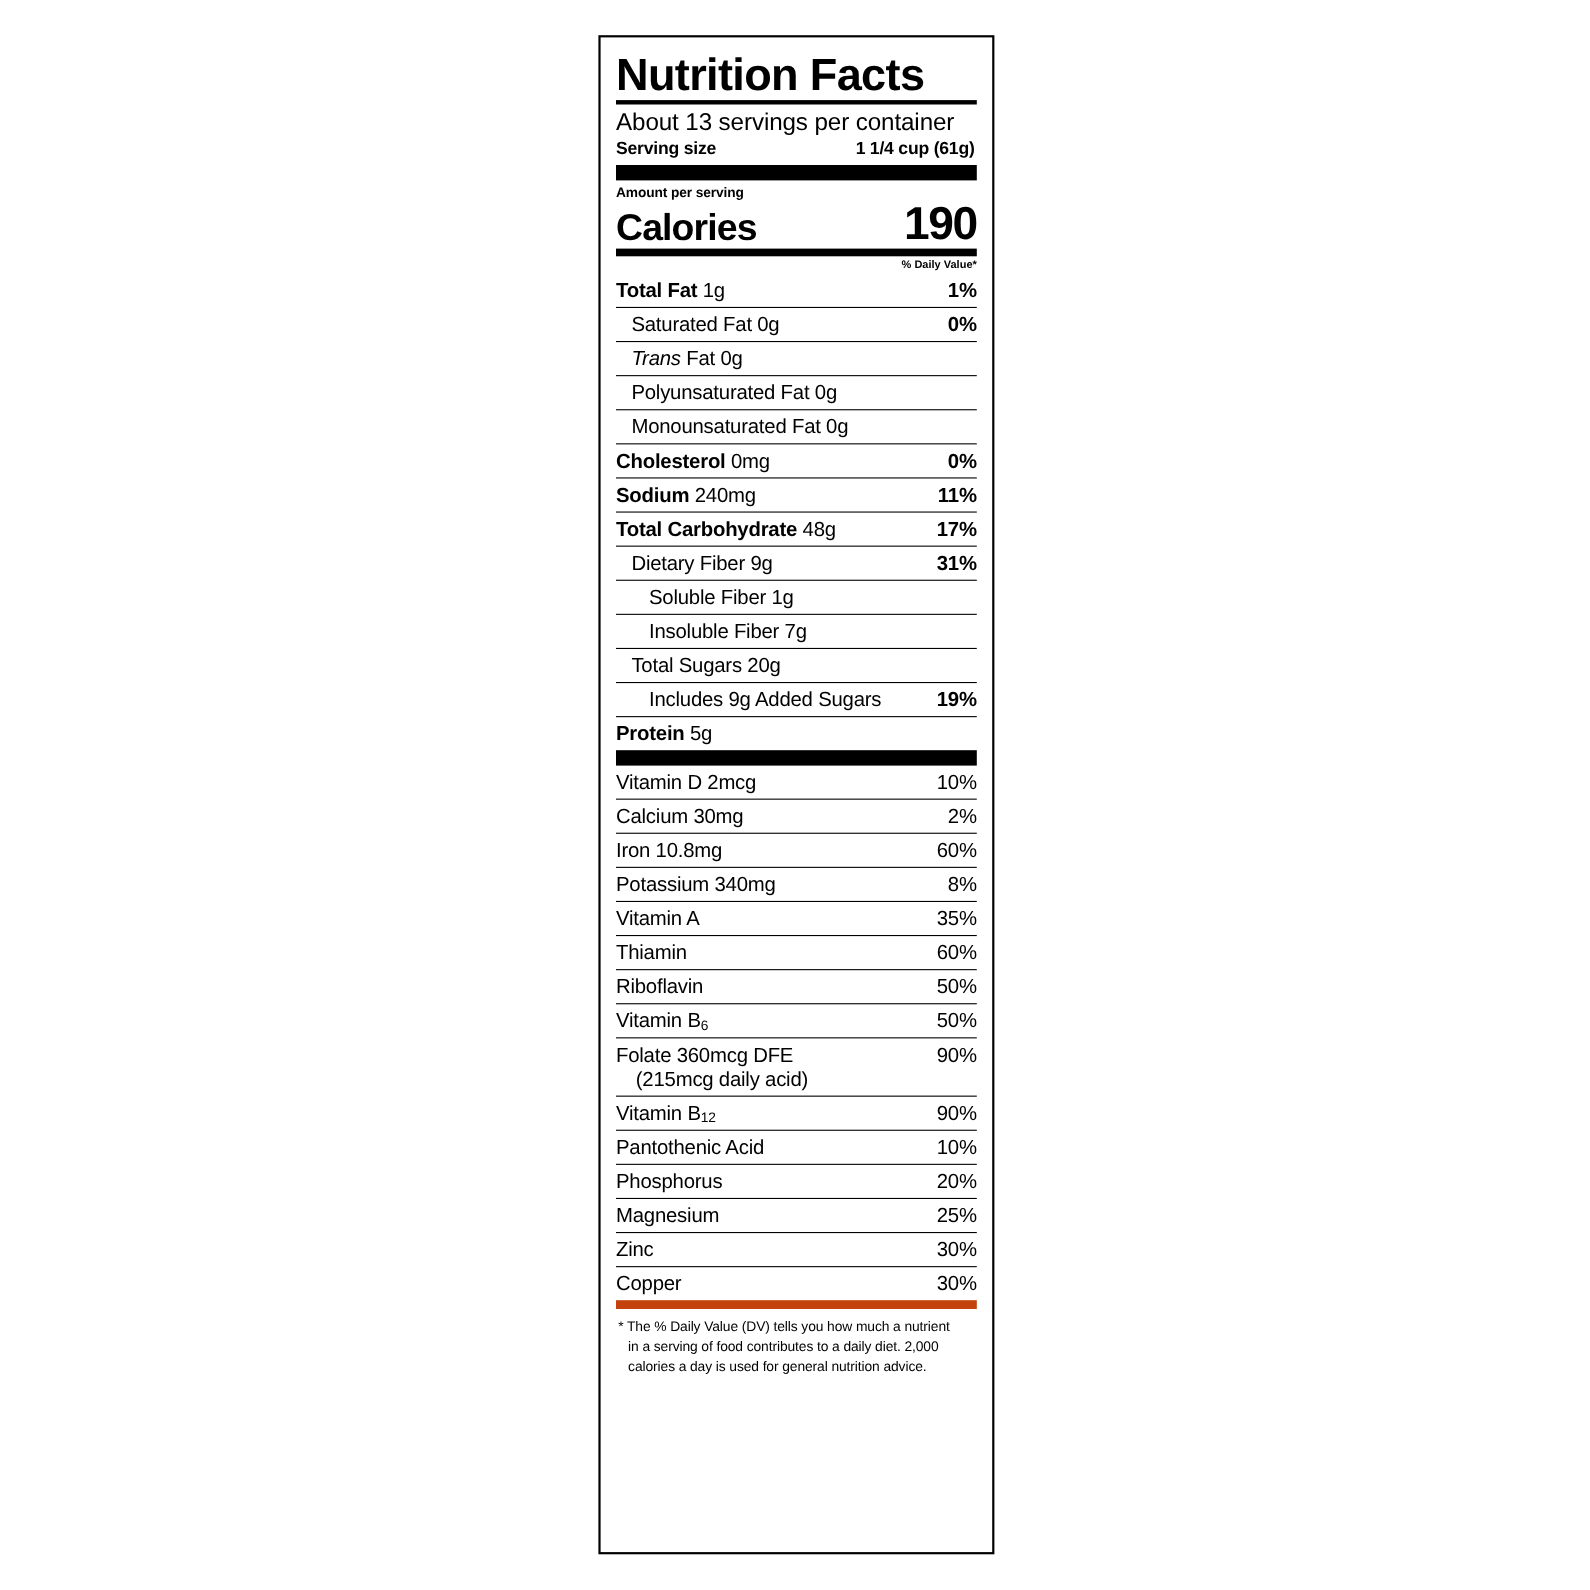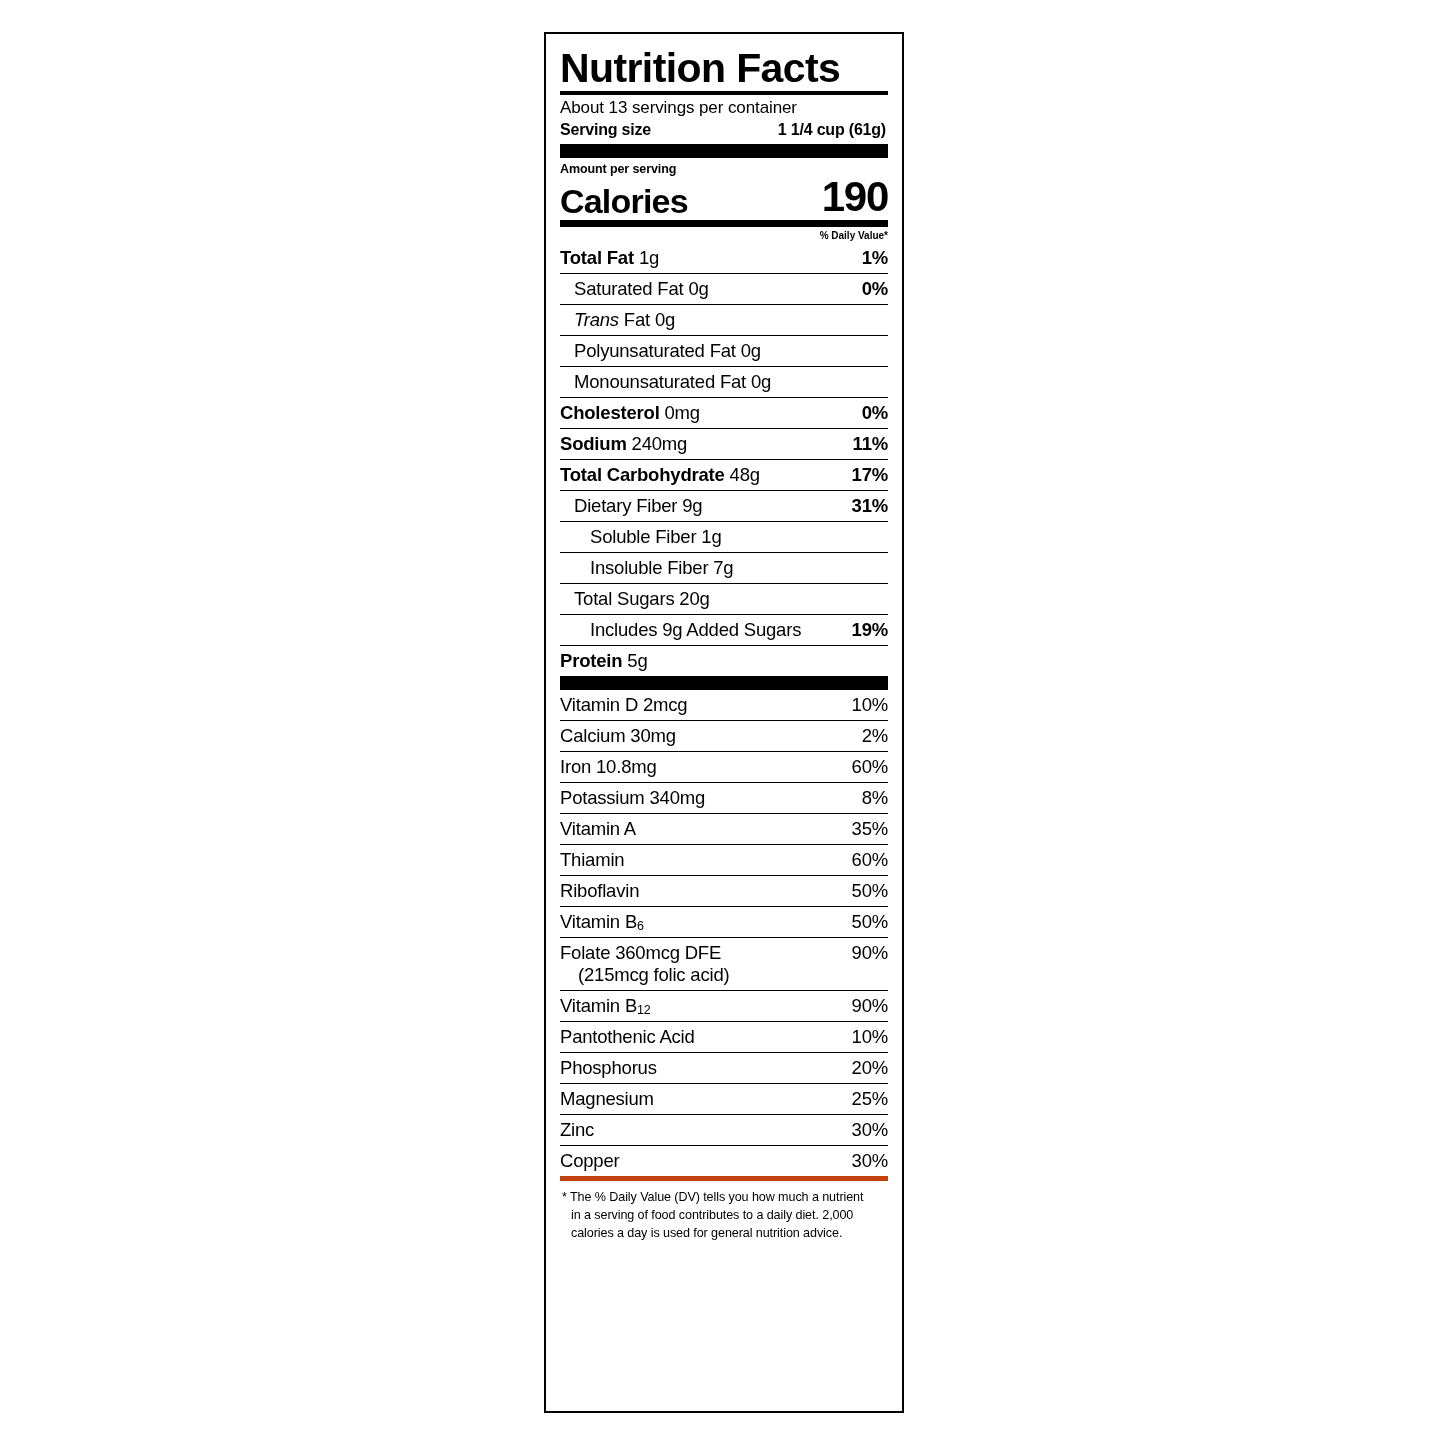--- a/index.html
+++ b/index.html
@@ -35,21 +35,21 @@
     font-size: 41px;
     line-height: 0.98;
     letter-spacing: -0.6px;
     margin: 14px 0 3px 0;
   }
   .rule-med  { border-bottom: 4px solid #000; }
   .rule-thick{ border-bottom: 14px solid #000; }
   .rule-mid  { border-bottom: 7px solid #000; }
 
   .servings {
-    font-size: 17px;
+    font-size: 22px;
     padding: 3px 0 1px 0;
     letter-spacing: -0.1px;
   }
   .serving-size {
     display: flex;
     justify-content: space-between;
     font-size: 16px;
     font-weight: bold;
     padding: 2px 0 5px 0;
     letter-spacing: -0.2px;
@@ -248,21 +248,21 @@
     </div>
     <div class="vit-row">
       <span class="lbl">Riboflavin</span>
       <span class="pct">50%</span>
     </div>
     <div class="vit-row">
       <span class="lbl"><span>Vitamin B</span><span class="sub2">6</span></span>
       <span class="pct">50%</span>
     </div>
     <div class="vit-row">
-      <span class="lbl"><span>Folate 360mcg DFE</span><span class="folate-sub">(215mcg folic acid)</span></span>
+      <span class="lbl"><span>Folate 360mcg DFE</span><span class="folate-sub">(215mcg daily acid)</span></span>
       <span class="pct" style="align-self:flex-start;">90%</span>
     </div>
     <div class="vit-row">
       <span class="lbl"><span>Vitamin B</span><span class="sub2">12</span></span>
       <span class="pct">90%</span>
     </div>
     <div class="vit-row">
       <span class="lbl">Pantothenic Acid</span>
       <span class="pct">10%</span>
     </div>
@@ -271,21 +271,21 @@
       <span class="pct">20%</span>
     </div>
     <div class="vit-row">
       <span class="lbl">Magnesium</span>
       <span class="pct">25%</span>
     </div>
     <div class="vit-row">
       <span class="lbl">Zinc</span>
       <span class="pct">30%</span>
     </div>
-    <div class="vit-row" style="border-bottom:5px solid #c2410c;gap:36px;">
+    <div class="vit-row" style="border-bottom:8px solid #c2410c;gap:36px;">
       <span class="lbl">Copper</span>
       <span class="pct">30%</span>
     </div>
 
     <div class="footnote">
       <span class="hang">* The % Daily Value (DV) tells you how much a nutrient</span>
       <span class="hang" style="text-indent:0; padding-left:9px;">in a serving of food contributes to a daily diet. 2,000</span>
       <span class="hang" style="text-indent:0; padding-left:9px;">calories a day is used for general nutrition advice.</span>
     </div>
 

